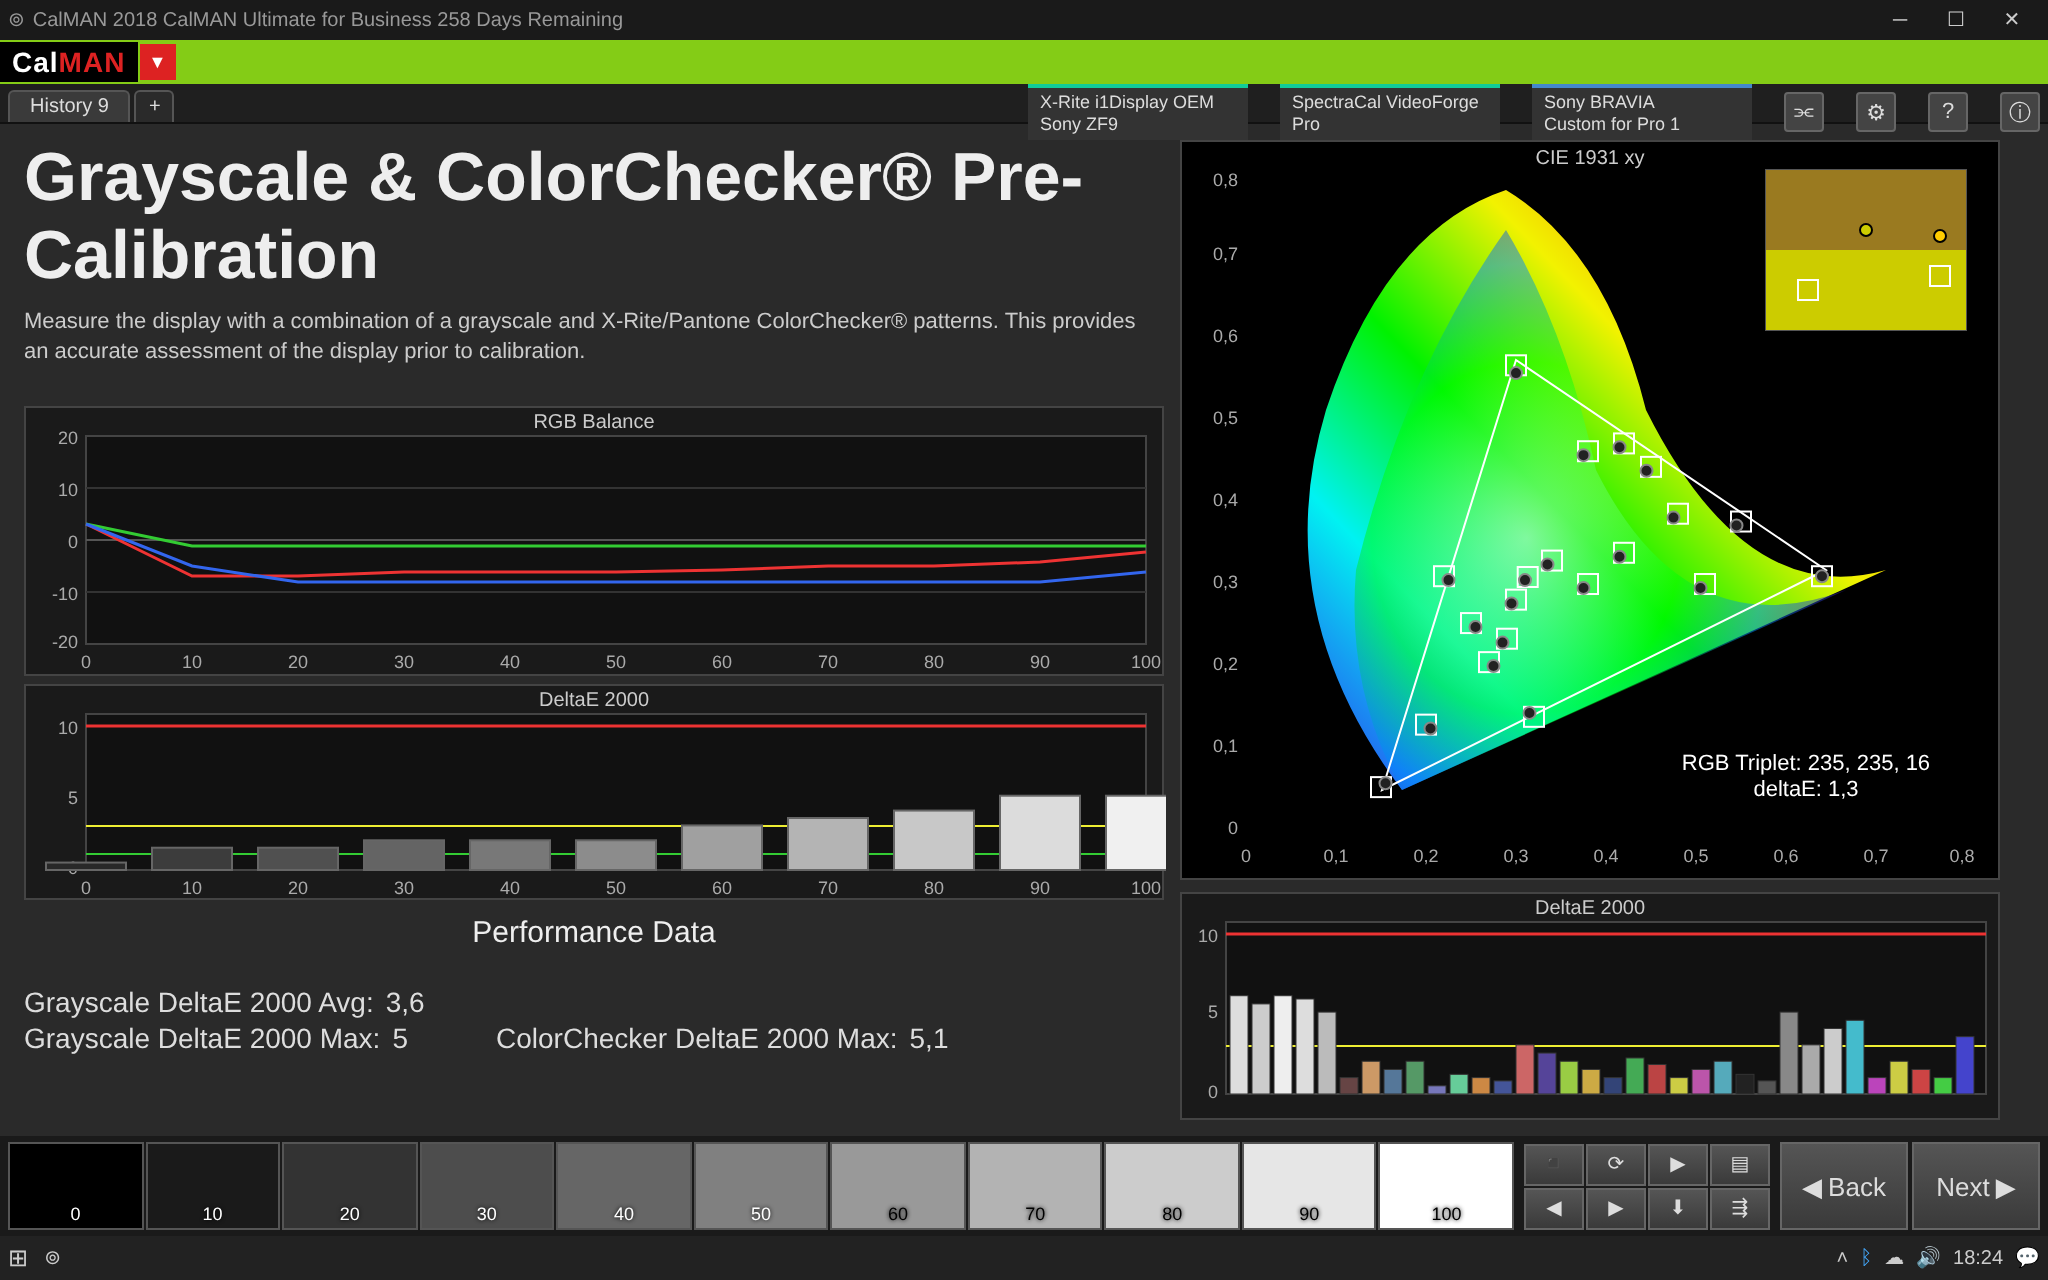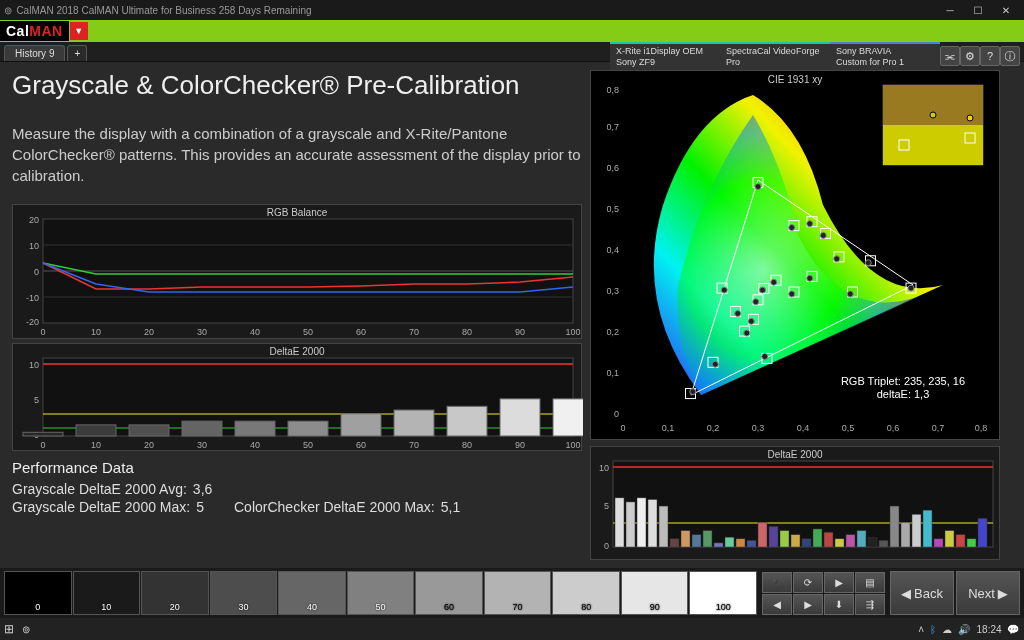--- a/index.html
+++ b/index.html
@@ -8,34 +8,34 @@
 .titlebar .spacer{flex:1}
 .winbtn{width:28px;height:20px;display:flex;align-items:center;justify-content:center;color:#ccc}
 .winbtn.close{color:#ccc}
 .brandbar{background:#84cc16;height:22px;display:flex;align-items:center}
 .logo{background:#000;color:#fff;padding:2px 6px;font-weight:bold;font-size:14px;letter-spacing:0.5px}
 .logo .red{color:#d22}
 .redsq{width:18px;height:18px;background:#d22;display:flex;align-items:center;justify-content:center;color:#fff;font-size:9px;margin-left:1px}
 .tabbar{background:#1f1f1f;height:20px;display:flex;align-items:end;padding-left:4px;border-bottom:1px solid #111}
 .tab{background:#3a3a3a;border:1px solid #555;border-bottom:none;padding:2px 10px;border-radius:3px 3px 0 0;font-size:10px;margin-right:2px}
 .tab.add{padding:2px 6px;background:#2a2a2a}
-.toolright{position:absolute;right:4px;top:42px;display:flex;gap:0;align-items:center}
+.toolright{position:absolute;right:4px;top:42px;display:flex;gap:16px;align-items:center}
 .dev{border-top:2px solid #1c9;background:#333;padding:2px 6px;font-size:9px;line-height:1.2;width:110px;height:28px}
 .dev.blue{border-top-color:#48c}
 .iconbtn{width:20px;height:20px;background:#444;border:1px solid #666;display:flex;align-items:center;justify-content:center;font-size:11px;border-radius:2px}
 .main{display:flex;padding:8px 12px;gap:8px;height:502px}
 .left{width:570px}
 .right{width:410px}
-h1{font-size:26px;font-weight:400;color:#eee;margin-bottom:22px}
-.desc{font-size:15px;color:#ccc;line-height:1.4;margin-bottom:6px}
+h1{font-size:34px;font-weight:700;color:#eee;margin-bottom:6px}
+.desc{font-size:11px;color:#ccc;line-height:1.4;margin-bottom:6px}
 .chart{background:#1a1a1a;border:1px solid #444;position:relative;margin-bottom:4px}
 .chart-title{position:absolute;top:2px;left:50%;transform:translateX(-50%);font-size:10px;color:#ccc}
 .perf{margin-top:8px}
-.perf h2{font-size:15px;font-weight:400;color:#eee;margin-bottom:5px}
-.perf-row{display:flex;gap:30px;font-size:14px;color:#ddd;margin-bottom:2px}
+.perf h2{text-align:center;font-size:15px;font-weight:400;color:#eee;margin-bottom:18px}
+.perf-row{display:flex;gap:44px;font-size:14px;color:#ddd;margin-bottom:2px}
 .perf-row>div{display:flex;gap:6px}
 .patches{position:absolute;bottom:22px;left:0;right:0;height:50px;display:flex;padding:0 4px;gap:1px;background:#1a1a1a;align-items:center}
 .patch{flex:1;height:44px;border:1px solid #555;position:relative}
 .patch span{position:absolute;bottom:2px;left:50%;transform:translateX(-50%);font-size:9px;text-shadow:0 0 2px #000}
 .navbtns{display:flex;gap:2px;margin-left:4px}
 .navbtn{width:64px;height:44px;background:linear-gradient(#555,#3a3a3a);border:1px solid #666;display:flex;align-items:center;justify-content:center;font-size:13px;gap:3px}
 .smallbtn{width:30px;height:21px;background:linear-gradient(#555,#3a3a3a);border:1px solid #666;display:flex;align-items:center;justify-content:center;font-size:10px}
 .smallgrid{display:grid;grid-template-columns:repeat(4,30px);grid-template-rows:21px 21px;gap:1px;margin-left:4px}
 .taskbar{position:absolute;bottom:0;left:0;right:0;height:22px;background:#222;display:flex;align-items:center;padding:0 4px;font-size:10px;color:#ccc}
 .taskbar .spacer{flex:1}

